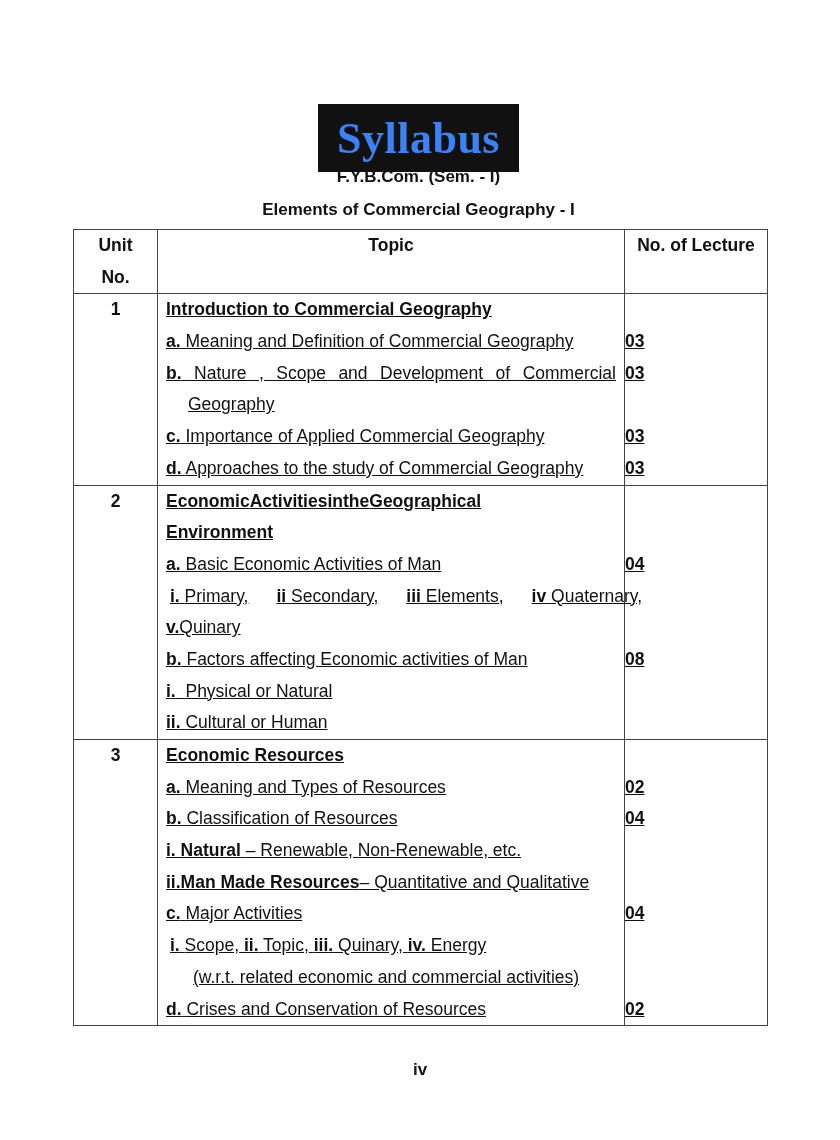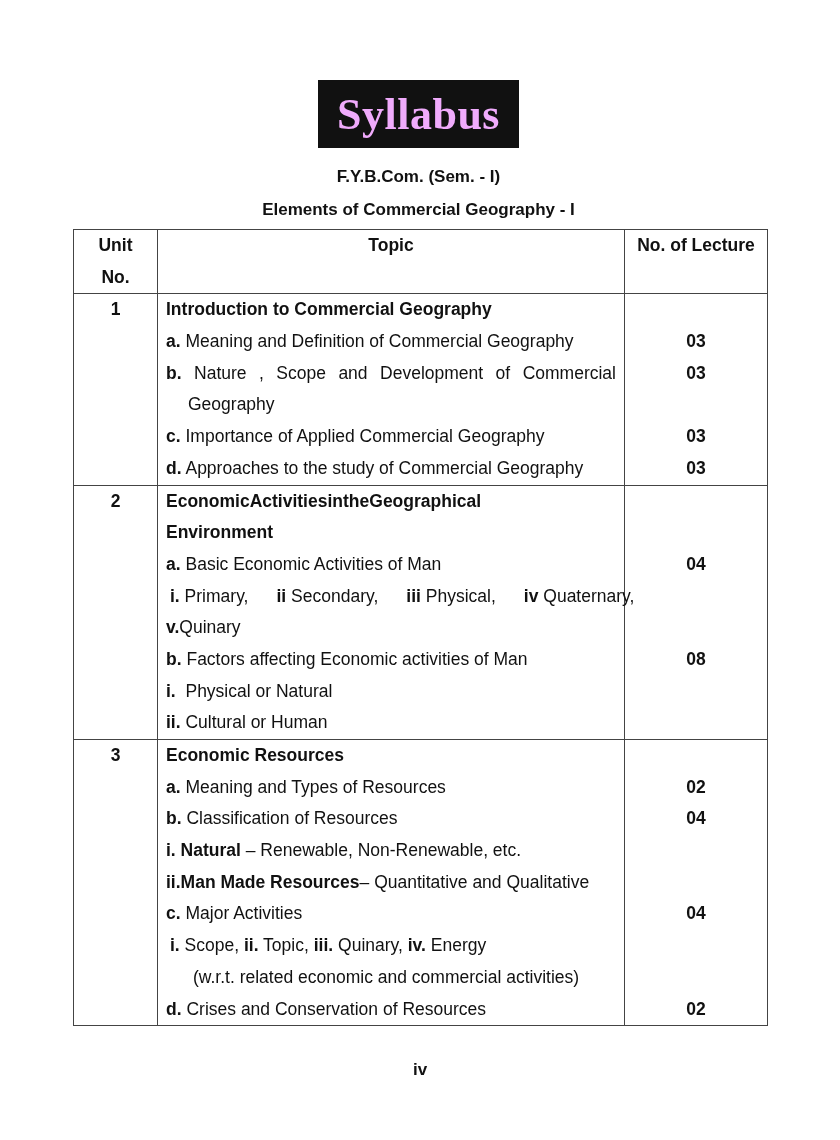--- a/index.html
+++ b/index.html
@@ -1,33 +1,33 @@
 <!DOCTYPE html>
 <html><head>
   <meta charset="utf-8">
   <style>
     html, body { margin: 0; padding: 0; background: #ffffff; }
     body { width: 840px; height: 1140px; position: relative; overflow: hidden;
            font-family: "Liberation Sans", sans-serif; color: #111111; }
-    .title-box { position: absolute; left: 318px; top: 80px; width: 201px; height: 68px;
-                 background: #111111; color: #f0abfc; display: flex; align-items: center; justify-content: center;
+    .title-box { position: absolute; left: 318px; top: 104px; width: 201px; height: 68px;
+                 background: #111111; color: #3b82f6; display: flex; align-items: center; justify-content: center;
                  font-family: "Liberation Serif", serif; font-weight: bold; font-size: 44px; letter-spacing: 0.5px; }
     .subtitle { position: absolute; left: 0; width: 837px; text-align: center; font-weight: bold; font-size: 17px; }
     .sub1 { top: 167px; }
     .sub2 { top: 200px; }
     table.syl { position: absolute; left: 73px; top: 229px; width: 694px; border-collapse: collapse;
                 table-layout: fixed; font-size: 17.5px; }
     table.syl td, table.syl th { border: 1.5px solid #444444; vertical-align: top; padding: 0; }
     col.c1 { width: 84px; } col.c2 { width: 467px; } col.c3 { width: 143px; }
     th { font-weight: bold; text-align: center; line-height: 31.7px; padding-top: 0; }
     .head-row th { height: 63px; }
     td.unit { text-align: center; font-weight: bold; line-height: 31.7px; }
     td.topic { padding: 0 8px !important; }
-    td.lect { text-align: center; font-weight: bold; }
-    .line { height: 31.7px; line-height: 31.7px; white-space: nowrap; }
+    td.lect { font-weight: bold; }
+    .line { height: 31.7px; line-height: 31.7px; white-space: nowrap; text-decoration: underline; }
     .line.just { text-align: justify; text-align-last: justify; white-space: normal; }
     .line.ind { padding-left: 22px; }
     .line.ind2 { padding-left: 27px; }
     .line.sp { padding-left: 4px; gap: 28px; }
     b { font-weight: bold; }
     .page-num { position: absolute; left: 0; width: 840px; top: 1060px; text-align: center; font-weight: bold; font-size: 17px; }
   </style>
 </head>
 <body>
 
@@ -79,21 +79,21 @@
         <span>Activities</span>
         <span>in</span>
         <span>the</span>
         <span>Geographical</span>
       </div>
       <div class="line"><b>Environment</b></div>
       <div class="line"><b>a.</b> <span>Basic Economic Activities of Man</span></div>
       <div class="line sp" style="display:flex;justify-content:space-between;">
         <span><b>i.</b> <span>Primary,</span></span>
         <span><b>ii</b> <span>Secondary,</span></span>
-        <span><b>iii</b> <span>Physical,</span></span>
+        <span><b>iii</b> <span>Elements,</span></span>
         <span><b>iv</b> <span>Quaternary,</span></span>
       </div>
       <div class="line"><b>v.</b><span>Quinary</span></div>
       <div class="line"><b>b.</b> <span>Factors affecting Economic activities of Man</span></div>
       <div class="line"><b>i.</b>&nbsp; <span>Physical or Natural</span></div>
       <div class="line"><b>ii.</b> <span>Cultural or Human</span></div>
     </td>
     <td class="lect">
       <div class="line"></div>
       <div class="line"></div>

